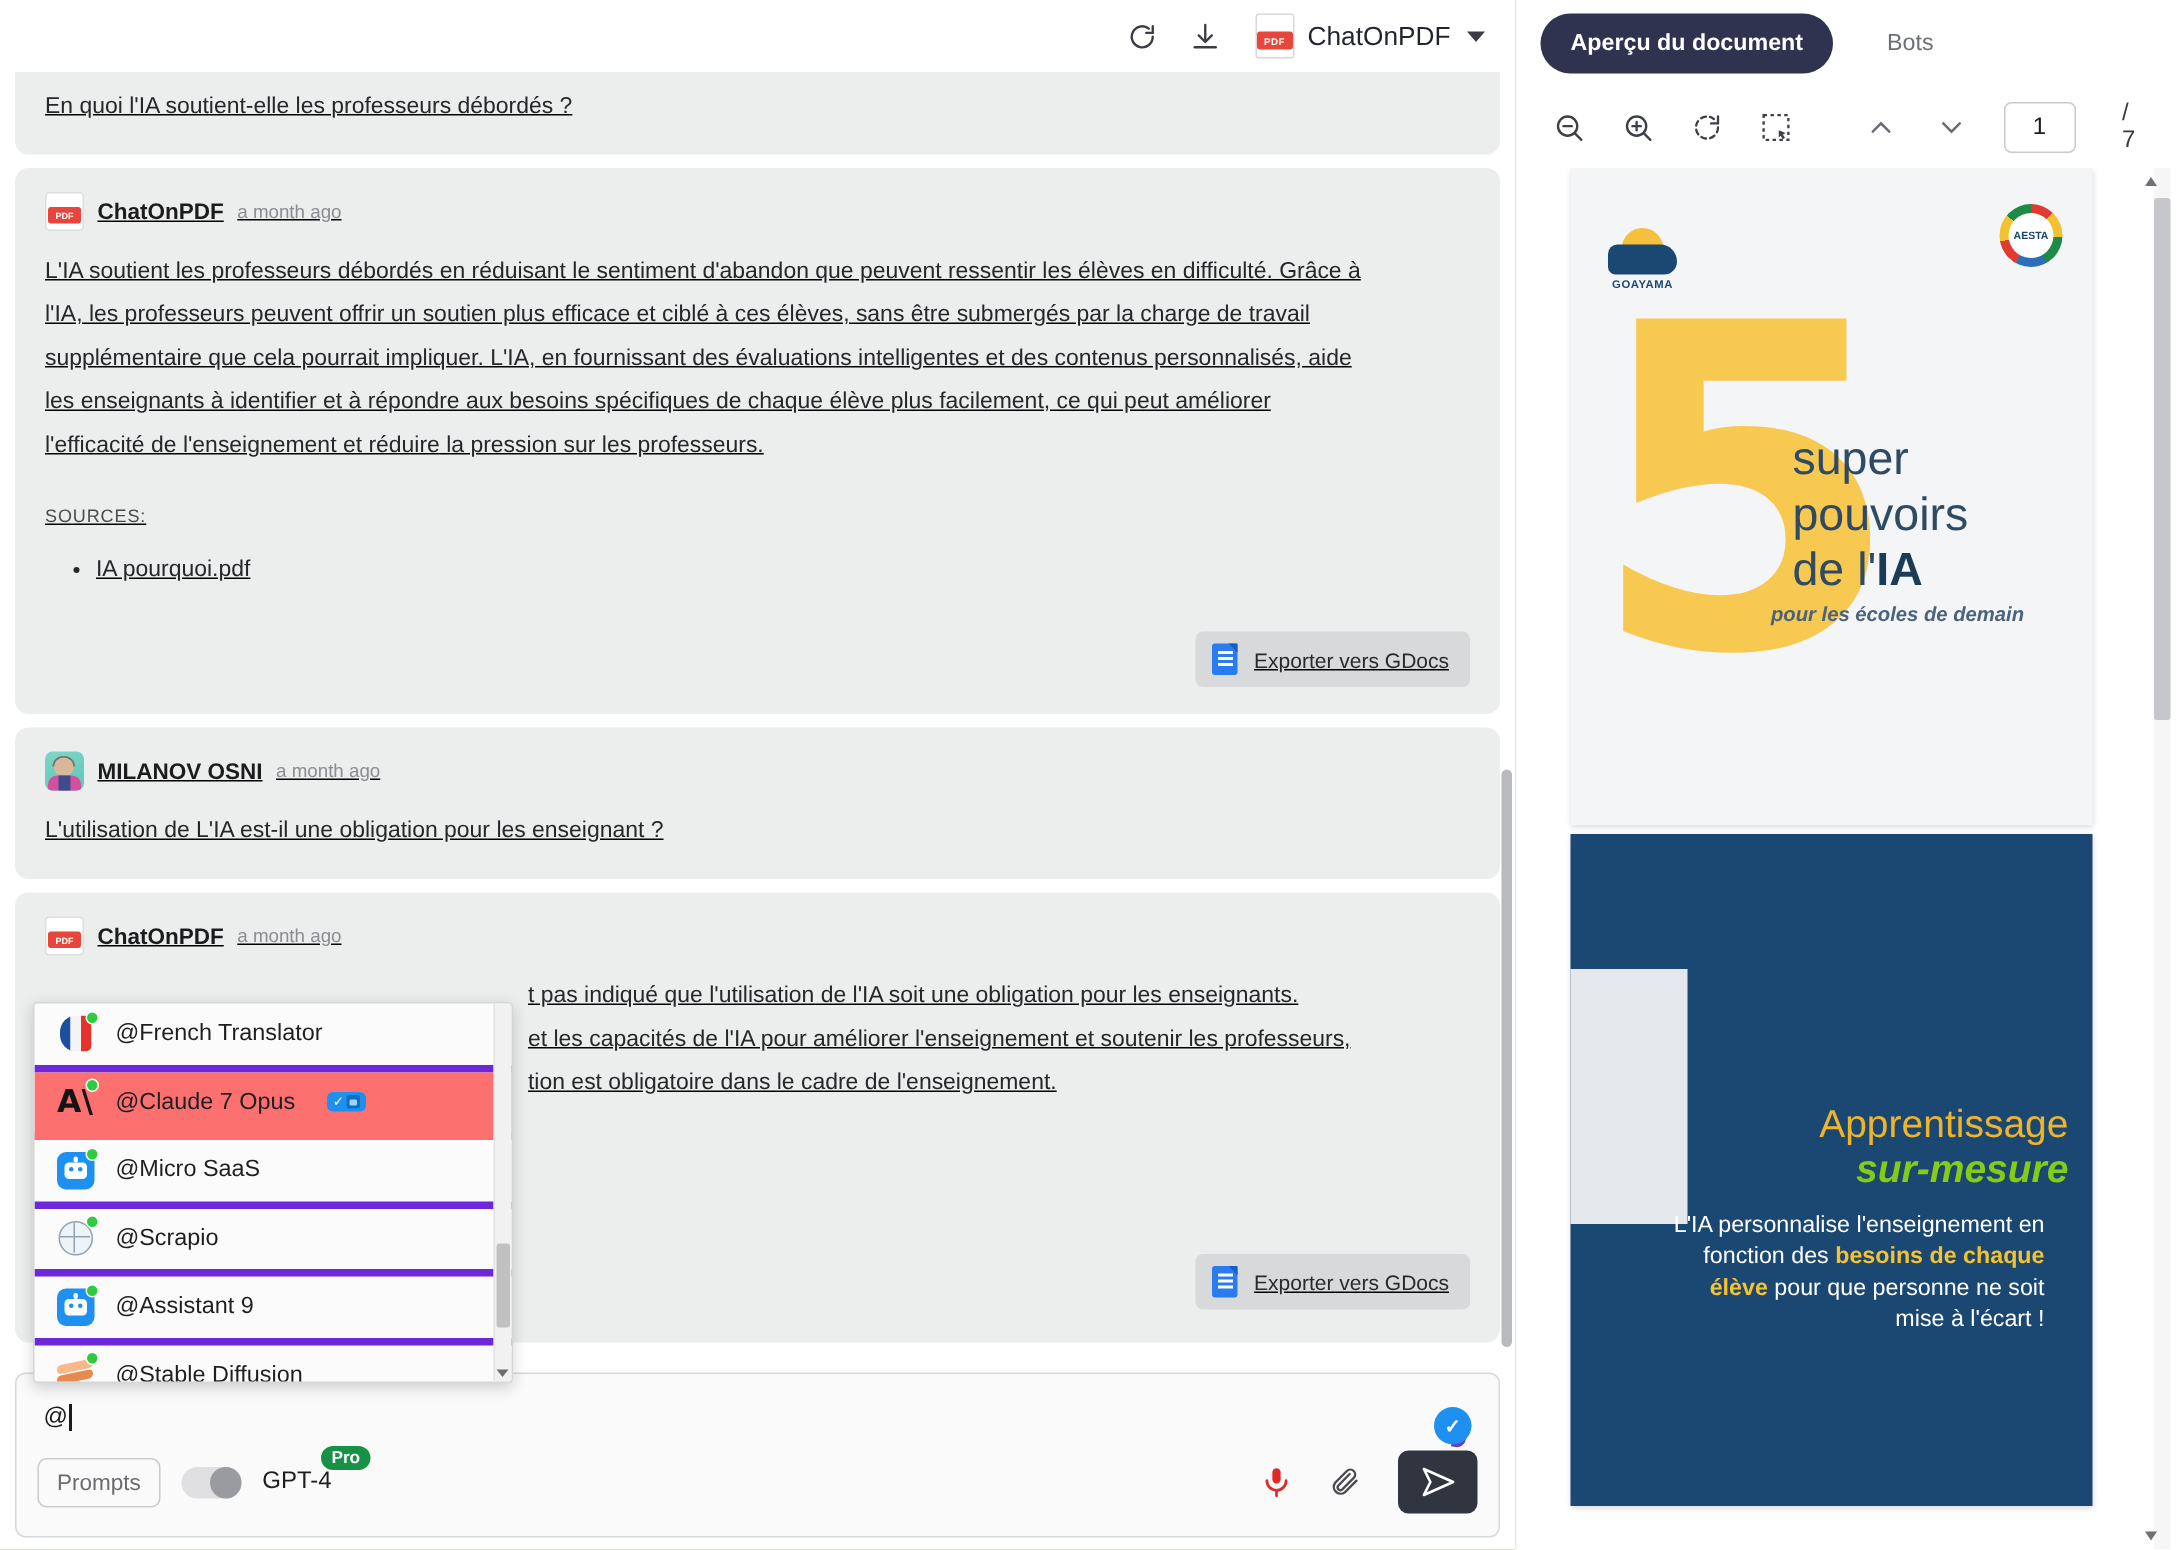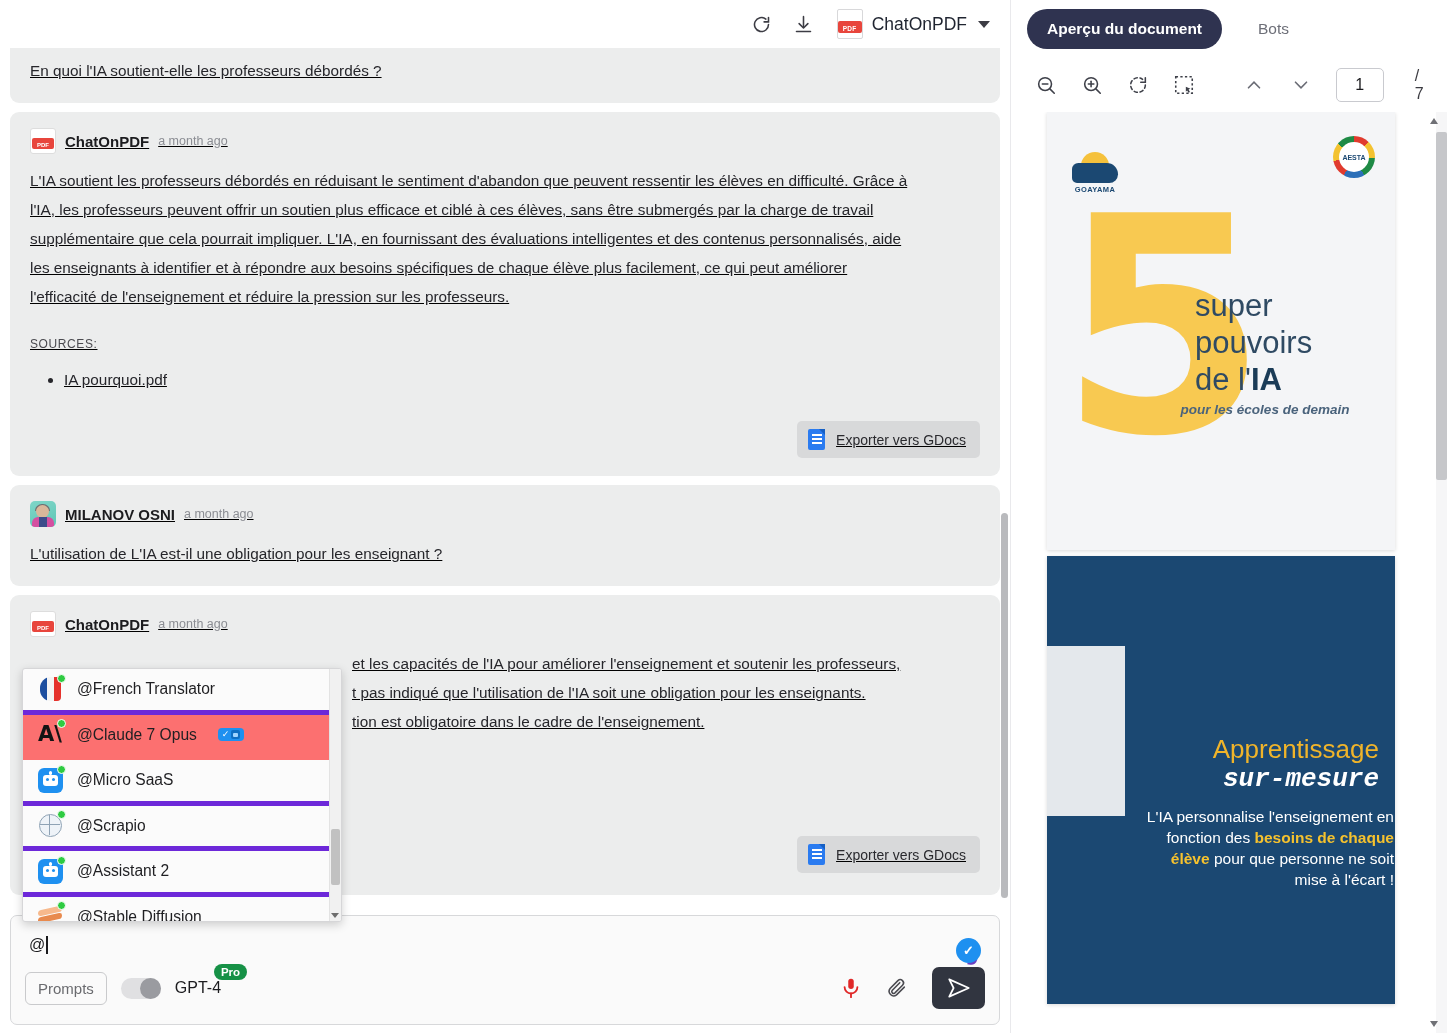--- a/index.html
+++ b/index.html
@@ -318,23 +318,23 @@
     background: #e4e8ec;
   }
   .big1:after {
     content: ""; position: absolute; left: -30px; top: 52px; width: 30px; height: 118px;
     background: #1b4872;
   }
   .p2-title {
     position: absolute; right: 16px; top: 178px; width: 250px; text-align: right;
     font-size: 26px; line-height: 30px; color: #f0b42a; font-weight: 400;
   }
-  .p2-title .l2 { font-style: italic; font-weight: bold; color: #ffffff; display: block; font-family: Liberation Mono, monospace; }
+  .p2-title .l2 { font-style: italic; font-weight: bold; color: #84cc16; display: block; }
   .p2-body {
-    position: absolute; right: 1px; top: 250px; width: 250px; text-align: right;
+    position: absolute; right: 32px; top: 250px; width: 250px; text-align: right;
     font-size: 15.5px; line-height: 21px; color: #ffffff;
   }
   .p2-body b { color: #f6c22e; }
   .pdf-scrollbar-track {
     position: absolute; right: 8px; top: 0; width: 11px; height: 100%;
     background: #f6f6f7;
   }
   .pdf-scrollbar-thumb {
     position: absolute; right: 8px; top: 20px; width: 11px; height: 348px;
     background: #c6c7ca; border-radius: 2px;
@@ -412,22 +412,22 @@
         <div class="msg-body">L'utilisation de L'IA est-il une obligation pour les enseignant ?</div>
       </div>
 
       <div class="msg" style="min-height:300px">
         <div class="msg-head">
           <span class="avatar bot"></span>
           <span class="msg-author">ChatOnPDF</span>
           <span class="msg-time">a month ago</span>
         </div>
         <div class="msg-body" style="padding-left:322px">
+          <div>t pas indiqué que l'utilisation de l'IA soit une obligation pour les enseignants.</div>
           <div>et les capacités de l'IA pour améliorer l'enseignement et soutenir les professeurs,</div>
-          <div>t pas indiqué que l'utilisation de l'IA soit une obligation pour les enseignants.</div>
           <div>tion est obligatoire dans le cadre de l'enseignement.</div>
         </div>
         <div class="msg-actions" style="margin-top:100px">
           <button class="gdocs-btn">
             <span class="gdocs-ico"></span>
             <span class="gdocs-btn-label">Exporter vers GDocs</span>
           </button>
         </div>
       </div>
 
@@ -479,21 +479,21 @@
       </div>
 
       <div class="mention-item">
         <span class="bot-ico">
           <span class="robot">
               <i class="ant"></i>
               <i class="head"></i>
             </span>
             <span class="dot"></span>
         </span>
-        <span class="mention-label">@Assistant 2</span>
+        <span class="mention-label">@Assistant 9</span>
       </div>
 
       <div class="mention-item">
         <span class="bot-ico">
           <span class="sdico">
               <i></i>
               <i></i>
             </span>
             <span class="dot"></span>
         </span>

